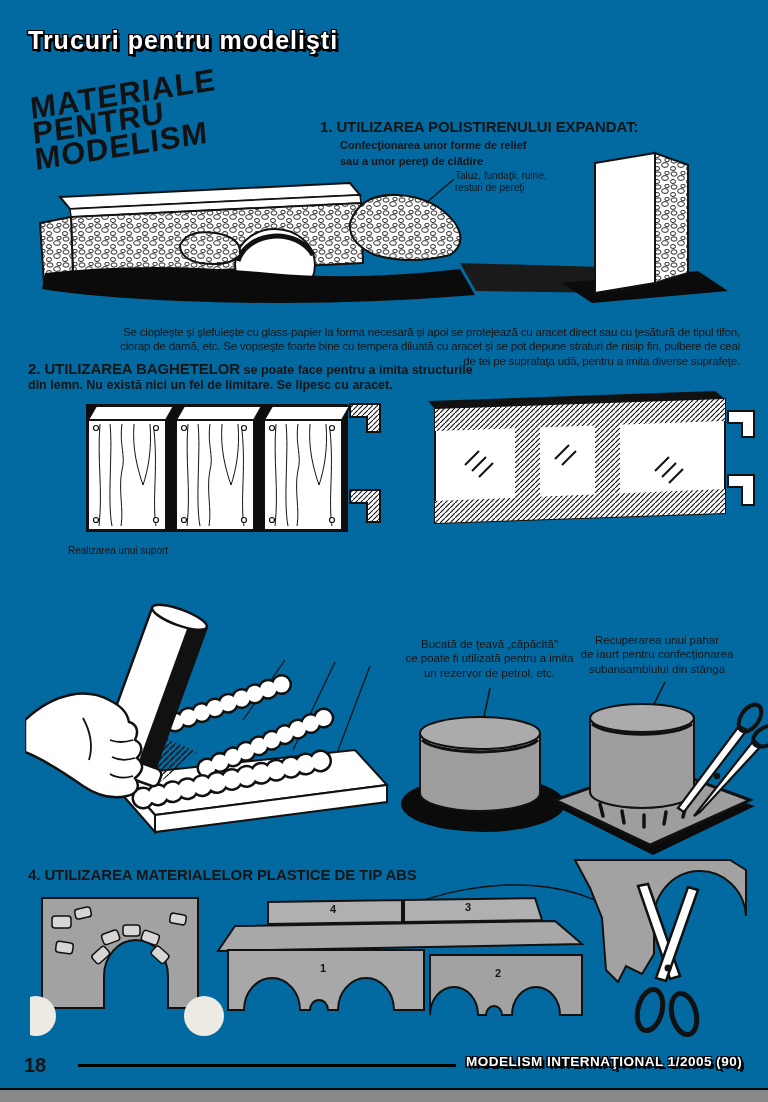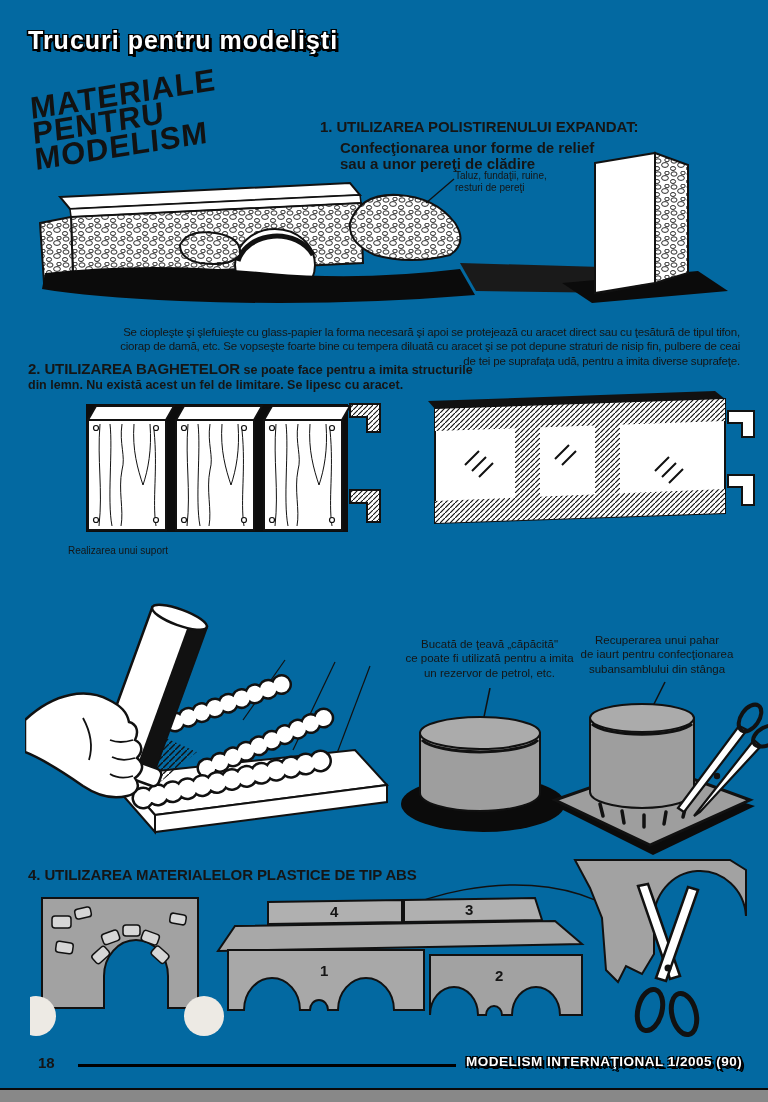--- a/index.html
+++ b/index.html
@@ -6,21 +6,21 @@
   .page{position:relative;width:768px;height:1090px;background:#0369a1;overflow:hidden;
         font-family:"Liberation Sans","DejaVu Sans",sans-serif;color:#151515;}
   .abs{position:absolute;}
   .txt{font-size:10px;line-height:1.22;}
   .sm{font-size:11.5px;line-height:1.25;}
   .bold{font-weight:bold;}
   .center{text-align:center;}
   .right{text-align:right;}
   .pre{white-space:pre-line;}
   .h15{font-size:15px;font-weight:bold;letter-spacing:-0.1px;}
-  .h13{font-size:15px;font-weight:bold;}
+  .h13{font-size:11px;font-weight:bold;}
   .outline-text{color:#fff;font-weight:bold;
     text-shadow:-1.5px -1.5px 0 #000,1.5px -1.5px 0 #000,-1.5px 1.5px 0 #000,1.5px 1.5px 0 #000,3px 3px 0 #000;}
   .logo{font-weight:900;font-size:31px;line-height:.82;letter-spacing:1px;color:#121212;
         transform:rotate(-9deg) skewX(-4deg);transform-origin:left bottom;}
   .rule{background:#000;}
   svg{display:block;}
 </style>
 </head>
 <body>
 
@@ -72,21 +72,21 @@
     <line x1="424" y1="34" x2="396" y2="58" stroke="#111" stroke-width="1.3"></line>
     <line x1="572" y1="148" x2="614" y2="140" stroke="#111" stroke-width="1.5"></line>
   </svg>
 
   <div class="abs txt pre" style="left:455px;top:170px;width:165px;">Taluz, fundaţii, ruine,
 resturi de pereţi</div>
   <div class="abs sm right" style="left:120px;top:325px;width:620px;letter-spacing:-0.2px;">Se ciopleşte şi şlefuieşte cu glass-papier la forma necesară şi apoi se protejează cu aracet direct sau cu ţesătură de tipul tifon, ciorap de damă, etc. Se vopseşte foarte bine cu tempera diluată cu aracet şi se pot depune straturi de nisip fin, pulbere de ceai de tei pe suprafaţa udă, pentru a imita diverse suprafeţe.</div>
 
   <div class="abs" style="left:28px;top:359px;width:500px;line-height:1.2;">
     <span class="h15">2. UTILIZAREA BAGHETELOR</span><span style="font-size:12.5px;font-weight:bold;"> se poate face pentru a imita structurile</span>
-    <div style="font-size:12.5px;font-weight:bold;">din lemn. Nu există acest un fel de limitare. Se lipesc cu aracet.</div>
+    <div style="font-size:12.5px;font-weight:bold;">din lemn. Nu există nici un fel de limitare. Se lipesc cu aracet.</div>
   </div>
 
   <svg class="abs" style="left:78px;top:390px;" width="322" height="146" viewBox="0 0 322 146">
     <defs>
       <pattern id="hatchW" width="5" height="5" patternUnits="userSpaceOnUse">
         <rect width="5" height="5" fill="#fff"></rect>
         <path d="M0,5 L5,0" stroke="#111" stroke-width="1.1"></path>
       </pattern>
     </defs>
     <path d="M272,14 h30 v28 h-13 v-15 h-17 z" fill="url(#hatchW)" stroke="#111" stroke-width="2"></path>
@@ -284,18 +284,18 @@
     <ellipse cx="620" cy="152" rx="12" ry="21" fill="none" stroke="#111" stroke-width="5" transform="rotate(14 620 152)"></ellipse>
     <ellipse cx="654" cy="156" rx="12" ry="21" fill="none" stroke="#111" stroke-width="5" transform="rotate(-14 654 156)"></ellipse>
   </svg>
 
   <div class="abs h15" style="left:28px;top:866px;">4. UTILIZAREA MATERIALELOR PLASTICE DE TIP ABS</div>
   <span class="abs h13" style="left:330px;top:903px;">4</span>
   <span class="abs h13" style="left:465px;top:901px;">3</span>
   <span class="abs h13" style="left:320px;top:962px;">1</span>
   <span class="abs h13" style="left:495px;top:967px;">2</span>
 
-  <div class="abs bold" style="left:38px;top:1054px;font-size:15px;">18</div>
+  <div class="abs bold" style="left:24px;top:1054px;font-size:20px;">18</div>
   <div class="abs rule" style="left:78px;top:1064px;width:378px;height:2.5px;"></div>
   <div class="abs outline-text" style="left:466px;top:1054px;font-size:13.5px;letter-spacing:0.5px;">MODELISM INTERNAŢIONAL 1/2005 (90)</div>
   <div class="abs" style="left:0;top:1088px;width:768px;height:14px;background:#0a0a0a;"></div>
 
 </div>
 
 </body></html>

